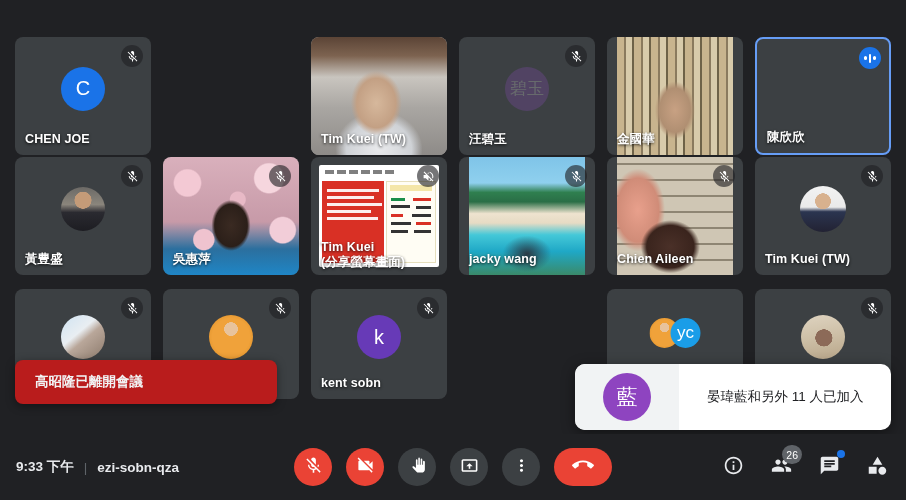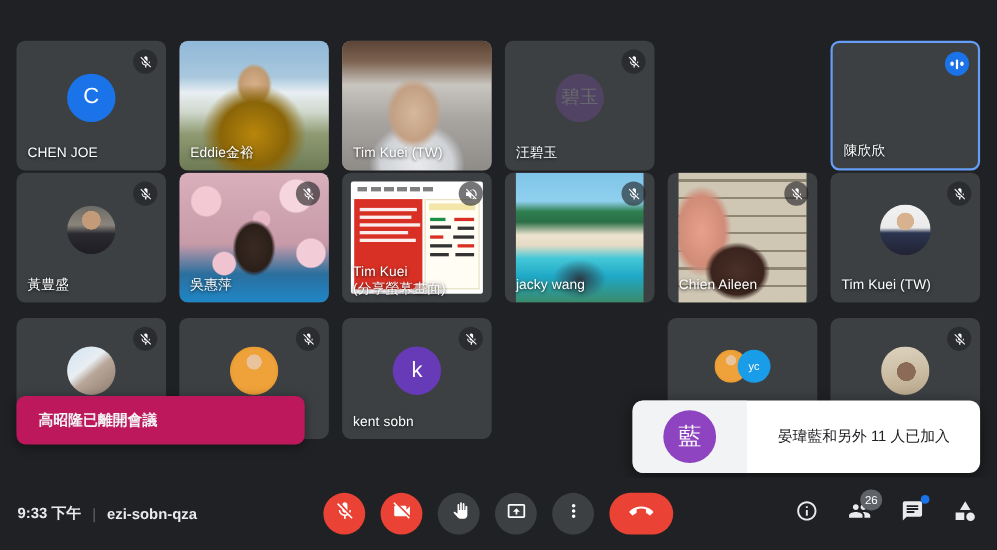--- a/index.html
+++ b/index.html
@@ -132,21 +132,21 @@
     background:
       radial-gradient(circle at 52% 52%, #8c6a58 0 26%, rgba(0,0,0,0) 27%),
       linear-gradient(170deg, #ded3c0 0%, #cdbfa6 50%, #b8a68a 100%);
   }
 
   .tile-name {
     position: absolute;
     left: 10px; bottom: 9px;
     color: #fff;
     font-size: 12.5px;
-    font-weight: 400;
+    font-weight: 700;
     text-shadow: 0 1px 3px rgba(0,0,0,.85);
     letter-spacing: .1px;
     line-height: 1.15;
     max-width: 120px;
   }
   .tile-name.two { bottom: 6px; }
 
   .mic {
     position: absolute;
     right: 8px; top: 8px;
@@ -167,21 +167,21 @@
     gap: 2px;
   }
   .speaking i { display: block; width: 2.5px; background: #fff; border-radius: 2px; }
   .speaking i:nth-child(1) { height: 4px; }
   .speaking i:nth-child(2) { height: 9px; }
   .speaking i:nth-child(3) { height: 4px; }
 
   
   .stack { position: absolute; left: 50%; top: 40%; transform: translate(-50%,-50%); display: flex; }
   .stack .av { width: 30px; height: 30px; border-radius: 50%; }
-  .stack .av2 { margin-left: -9px; background: #1a9de8; color: #fff; font-size: 10px;
+  .stack .av2 { margin-left: -9px; background: #1a9de8; color: #fff; font-size: 17px;
                 display: flex; align-items: center; justify-content: center; }
   .overflow-label {
     position: absolute; left: 10px; bottom: 9px;
     color: #fff; font-size: 12.5px; font-weight: 700;
   }
 
   
   .slide-wrap { position: absolute; left: 8px; right: 8px; top: 8px; bottom: 8px; background:#fff; border-radius:2px; overflow:hidden; }
   .slide-title { position:absolute; left:6px; top:5px; width: 60%; height: 4px;
                  background: repeating-linear-gradient(90deg,#555 0 9px, rgba(0,0,0,0) 9px 12px); opacity:.75; }
@@ -189,21 +189,21 @@
   .slide-red .ln { position:absolute; left:5px; height:3px; background:#fff; opacity:.92; }
   .slide-right { position:absolute; right:3px; top:16px; width:42%; bottom:4px; background:#fffdf4; border:1px solid #e6dfbd; }
   .slide-right .hd { position:absolute; left:3px; right:3px; top:3px; height:6px; background:#f4e6a8; }
   .slide-right .ln { position:absolute; height:3px; }
 
   
   .toast-left {
     position: absolute;
     left: 15px; top: 360px;
     width: 262px; height: 44px;
-    background: #be185d;
+    background: #b91c1c;
     border-radius: 8px;
     display: flex; align-items: center;
     padding-left: 20px;
     box-shadow: 0 2px 10px rgba(0,0,0,.4);
   }
   .toast-left span { color: #f1f3f4; font-size: 13.5px; font-weight: 700; }
 
   .toast-right {
     position: absolute;
     left: 575px; top: 364px;
@@ -257,40 +257,40 @@
       <div class="tile c0">
         <div class="avatar blue">C</div>
         <div class="mic">
           <svg viewBox="0 0 24 24">
               <path d="M19 11h-1.7c0 .74-.16 1.43-.43 2.05l1.23 1.23c.56-.98.9-2.09.9-3.28zm-4.02.17c0-.06.02-.11.02-.17V5c0-1.66-1.34-3-3-3-1.54 0-2.79 1.16-2.96 2.65l5.94 6.52zM4.27 3L3 4.27l6.01 6.01V11c0 1.66 1.33 3 2.99 3 .22 0 .44-.03.65-.08l1.66 1.66c-.71.33-1.5.52-2.31.52-2.76 0-5.3-2.1-5.3-5.1H5c0 3.41 2.72 6.23 6 6.72V21h2v-3.28c.91-.13 1.77-.45 2.54-.9L19.73 21 21 19.73 4.27 3z"></path>
             </svg>
         </div>
         <div class="tile-name">CHEN JOE</div>
       </div>
 
-      <div class="tile c1">
-        <div class="vid bg-eddie"></div>
-        <div class="tile-name">Eddie金裕</div>
-      </div>
 
       <div class="tile c2">
         <div class="vid bg-tim"></div>
         <div class="tile-name">Tim Kuei (TW)</div>
       </div>
 
       <div class="tile c3">
         <div class="avatar dim">碧玉</div>
         <div class="mic">
           <svg viewBox="0 0 24 24">
               <path d="M19 11h-1.7c0 .74-.16 1.43-.43 2.05l1.23 1.23c.56-.98.9-2.09.9-3.28zm-4.02.17c0-.06.02-.11.02-.17V5c0-1.66-1.34-3-3-3-1.54 0-2.79 1.16-2.96 2.65l5.94 6.52zM4.27 3L3 4.27l6.01 6.01V11c0 1.66 1.33 3 2.99 3 .22 0 .44-.03.65-.08l1.66 1.66c-.71.33-1.5.52-2.31.52-2.76 0-5.3-2.1-5.3-5.1H5c0 3.41 2.72 6.23 6 6.72V21h2v-3.28c.91-.13 1.77-.45 2.54-.9L19.73 21 21 19.73 4.27 3z"></path>
             </svg>
         </div>
         <div class="tile-name">汪碧玉</div>
       </div>
 
+      <div class="tile c4">
+        <div class="vid inset bg-jin"></div>
+        <div class="tile-name">金國華</div>
+      </div>
 
       <div class="tile c5 active">
         <div class="speaking">
             <i></i>
             <i></i>
             <i></i>
           </div>
         <div class="tile-name">陳欣欣</div>
       </div>
     </div>

